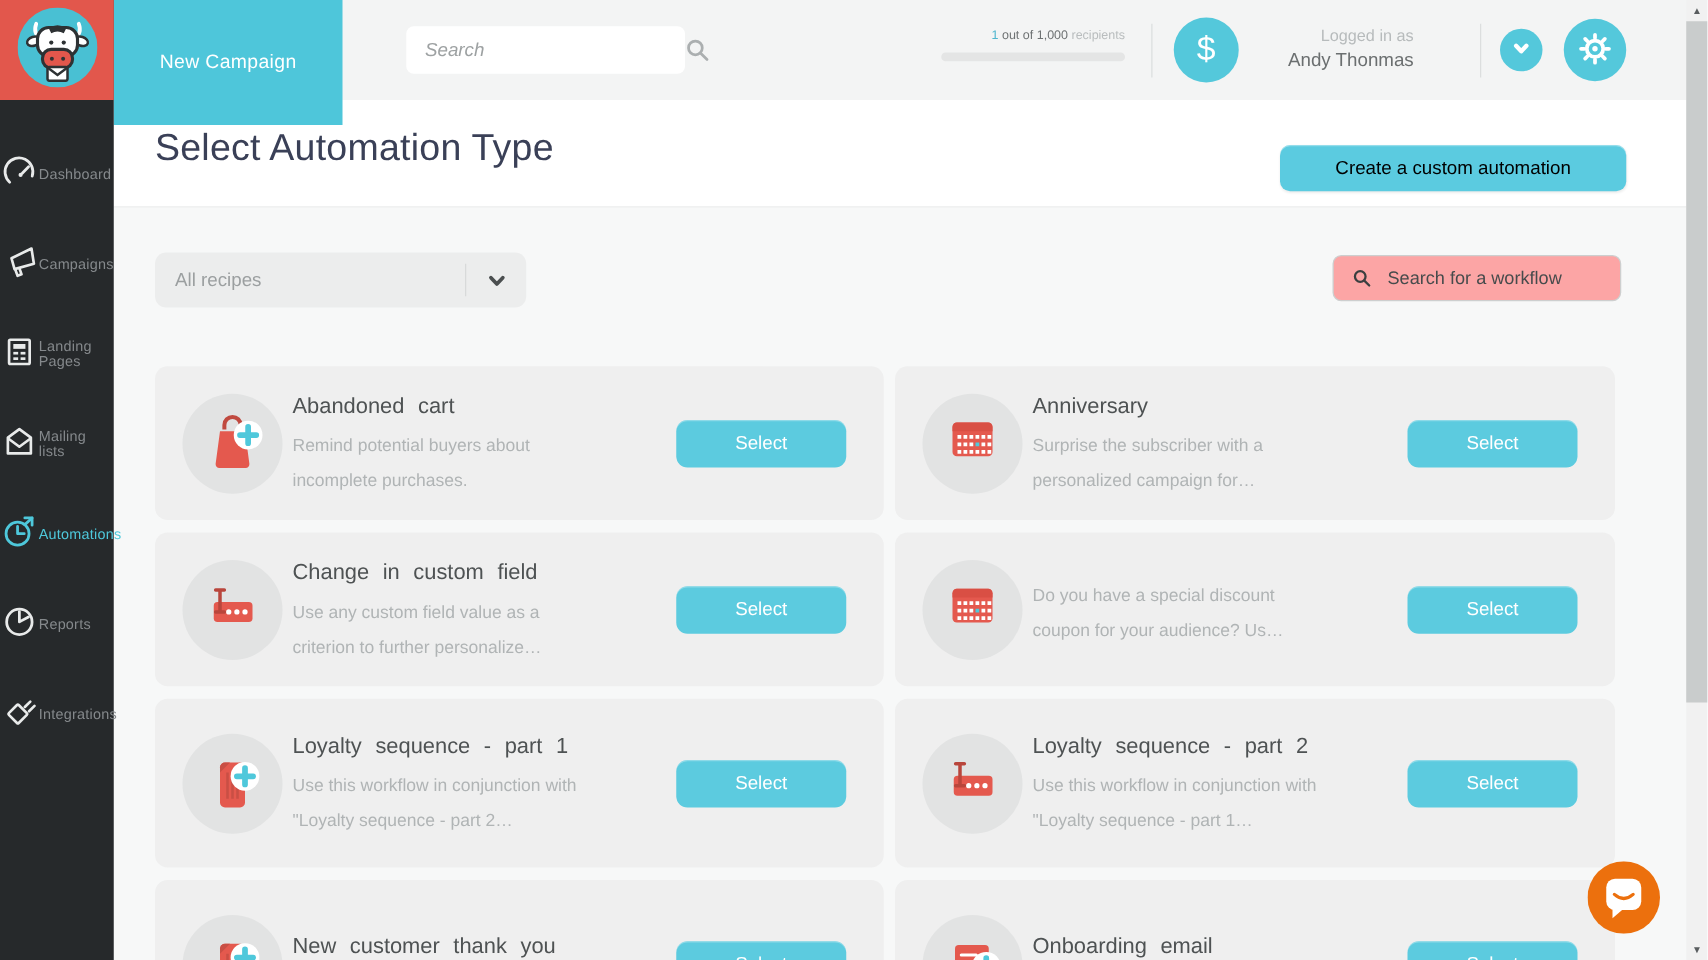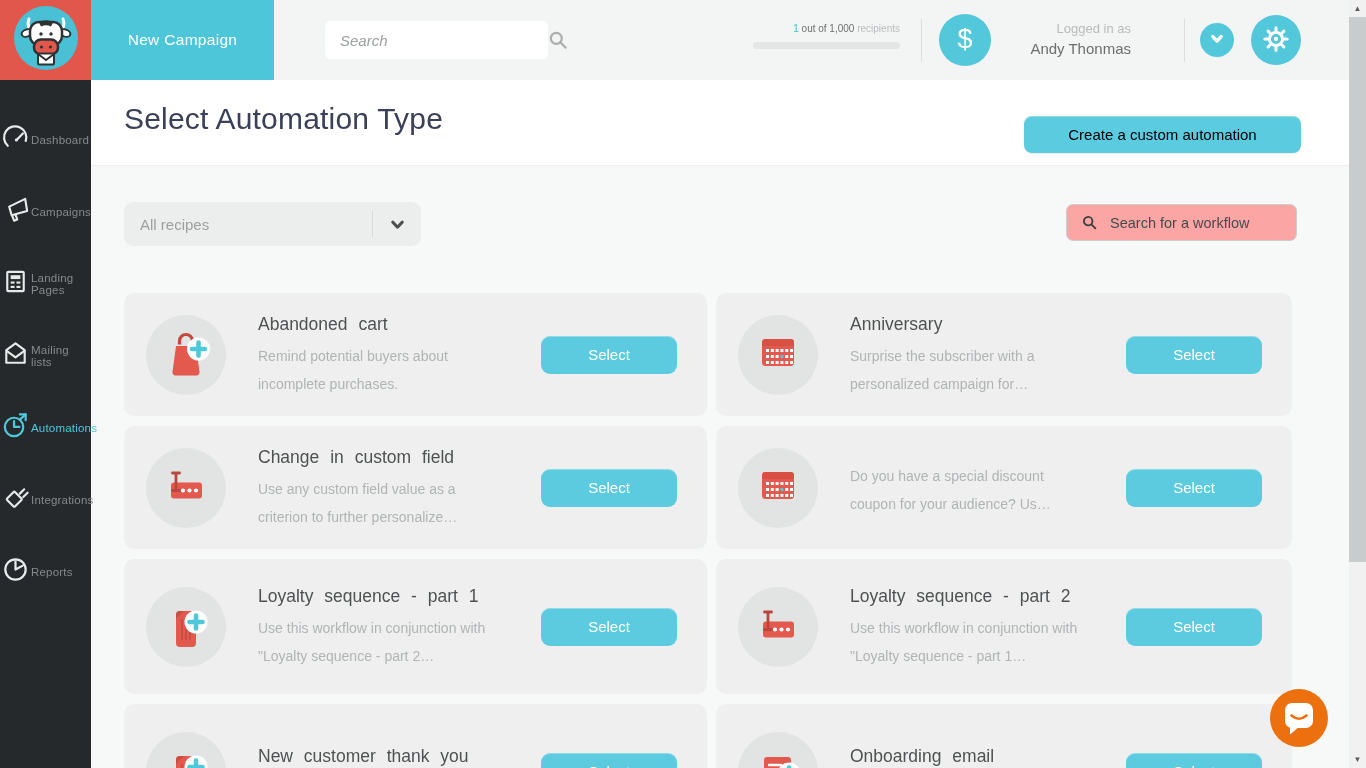--- a/index.html
+++ b/index.html
@@ -12,21 +12,21 @@
   .nav { padding-top:21px; }
   .nav-item { height:72px; display:flex; flex-direction:row; align-items:center; cursor:pointer; }
   .nav-item .icon { color:#E8EAEA; height:33px; display:flex; align-items:center; }
   .nav-item .icon svg { width:31px; height:31px; }
   .nav-label { margin-top:5px; font-size:11.5px; color:#85898C; letter-spacing:.2px; }
   .nav-item.active .icon { color:#4EC8DB; }
   .nav-item.active .nav-label { color:#4EC8DB; }
 
   
   .topbar { position:absolute; left:91px; top:0; width:1275px; height:80px; background:#F3F4F4; z-index:20; }
-  .new-campaign { position:absolute; left:0; top:0; width:183px; height:80px; background:#4EC6DA; border:none; color:#fff; font-size:15.5px; letter-spacing:.3px; cursor:pointer; font-family:inherit; }
+  .new-campaign { position:absolute; left:0; top:0; width:183px; height:100px; background:#4EC6DA; border:none; color:#fff; font-size:15.5px; letter-spacing:.3px; cursor:pointer; font-family:inherit; }
   .hsearch { position:absolute; left:234px; top:21px; width:223px; height:38px; background:#fff; border-radius:6px; display:flex; align-items:center; }
   .hsearch input { flex:1; border:none; outline:none; background:transparent; padding:0 8px 0 15px; font-size:15px; color:#555; font-family:inherit; }
   .hsearch input::placeholder { color:#9DA1A2; font-style:italic; }
   .hsearch .mag { margin-right:11px; flex:none; display:flex; }
 
   .recipients { position:absolute; left:560px; top:23px; width:249px; text-align:right; }
   .recipients .line { font-size:10px; color:#6E7273; }
   .recipients .num { color:#4FB6CE; }
   .recipients .unit { color:#B9BDBE; }
   .recip-bar { margin-top:8px; margin-left:auto; width:147px; height:7px; border-radius:4px; background:#E4E5E5; }
@@ -57,21 +57,21 @@
 
   .wf-search { position:absolute; right:69px; top:38px; width:231px; height:37px; background:#fca5a5; border:1px solid #CDCFCF; border-radius:7px; display:flex; align-items:center; }
   .wf-search .mag { margin-left:14px; margin-right:4px; display:flex; }
   .wf-search input { flex:1; border:none; outline:none; background:transparent; padding:0 8px; font-size:14.5px; color:#474B4C; font-family:inherit; }
   .wf-search input::placeholder { color:#474B4C; }
 
   .cards { position:absolute; left:33px; top:127px; width:1168px; display:grid; grid-template-columns:583px 576px; grid-template-rows:123px 123px 135px 135px; gap:10px 9px; }
   .card { position:relative; background:#EFEFEF; border-radius:10px; display:flex; align-items:center; padding-left:22px; }
   .card-circle { flex:none; width:80px; height:80px; border-radius:50%; background:#E2E3E3; display:flex; align-items:center; justify-content:center; }
   .card-circle svg { width:80px; height:80px; }
-  .card-text { margin-left:32px; width:238px; }
+  .card-text { margin-left:8px; width:238px; }
   .card-title { font-size:17.5px; color:#4E5253; word-spacing:6px; line-height:26px; max-width:230px; }
   .card-desc { margin-top:5px; font-size:14px; color:#B0B4B5; line-height:28px; max-width:232px; }
   .select-btn { position:absolute; right:30px; top:50%; transform:translateY(-50%); width:136px; height:38px; border:none; border-radius:9px; background:#5CCBDF; color:#fff; font-size:15px; cursor:pointer; font-family:inherit; box-shadow: inset 0 1px 0 rgba(255,255,255,.3); }
 
   
   .scrollbar { position:absolute; right:0; top:0; width:17px; height:768px; background:#F1F1F1; z-index:60; }
   .sb-arrow { position:absolute; left:0; width:17px; height:17px; display:flex; align-items:center; justify-content:center; font-size:8px; color:#595D5F; cursor:pointer; }
   .sb-up { top:0; } .sb-down { bottom:0; }
   .sb-thumb { position:absolute; left:0; top:17px; width:17px; height:545px; background:#C9CCCC; cursor:pointer; }
 
@@ -154,35 +154,35 @@
             <circle cx="14.5" cy="17.5" r="9.5"></circle>
             <path d="M14.5 11.5 V17.5 H20"></path>
             <path d="M20.5 10 L26.5 4.5"></path>
             <path d="M26.5 10.5 V4.5 H20.5"></path>
           </svg>
         </span>
         <span class="nav-label">Automations</span>
       </div>
       <div class="nav-item">
         <span class="icon">
+          <svg viewBox="0 0 32 32" fill="none" stroke="currentColor" stroke-width="2.3" stroke-linecap="round">
+            <circle cx="16" cy="16" r="10.5"></circle>
+            <path d="M16 16 V7.5 M16 16 L23.5 12"></path>
+          </svg>
+        </span>
+        <span class="nav-label">Reports</span>
+      </div>
+      <div class="nav-item">
+        <span class="icon">
           <svg viewBox="0 0 32 32" fill="none" stroke="currentColor" stroke-width="2.2" stroke-linecap="round" stroke-linejoin="round">
             <rect x="9" y="12" width="11.5" height="11.5" rx="1" transform="rotate(-45 14.75 17.75)"></rect>
             <path d="M20.5 12 L25 7.5 M24 15.5 L28.5 11"></path>
           </svg>
         </span>
         <span class="nav-label">Integrations</span>
-      </div>
-      <div class="nav-item">
-        <span class="icon">
-          <svg viewBox="0 0 32 32" fill="none" stroke="currentColor" stroke-width="2.3" stroke-linecap="round">
-            <circle cx="16" cy="16" r="10.5"></circle>
-            <path d="M16 16 V7.5 M16 16 L23.5 12"></path>
-          </svg>
-        </span>
-        <span class="nav-label">Reports</span>
       </div>
     </nav>
   </aside>
 
   <header class="topbar">
     <button class="new-campaign">New Campaign</button>
 
     <div class="hsearch">
       <input type="text" placeholder="Search" style="">
       <span class="mag">

